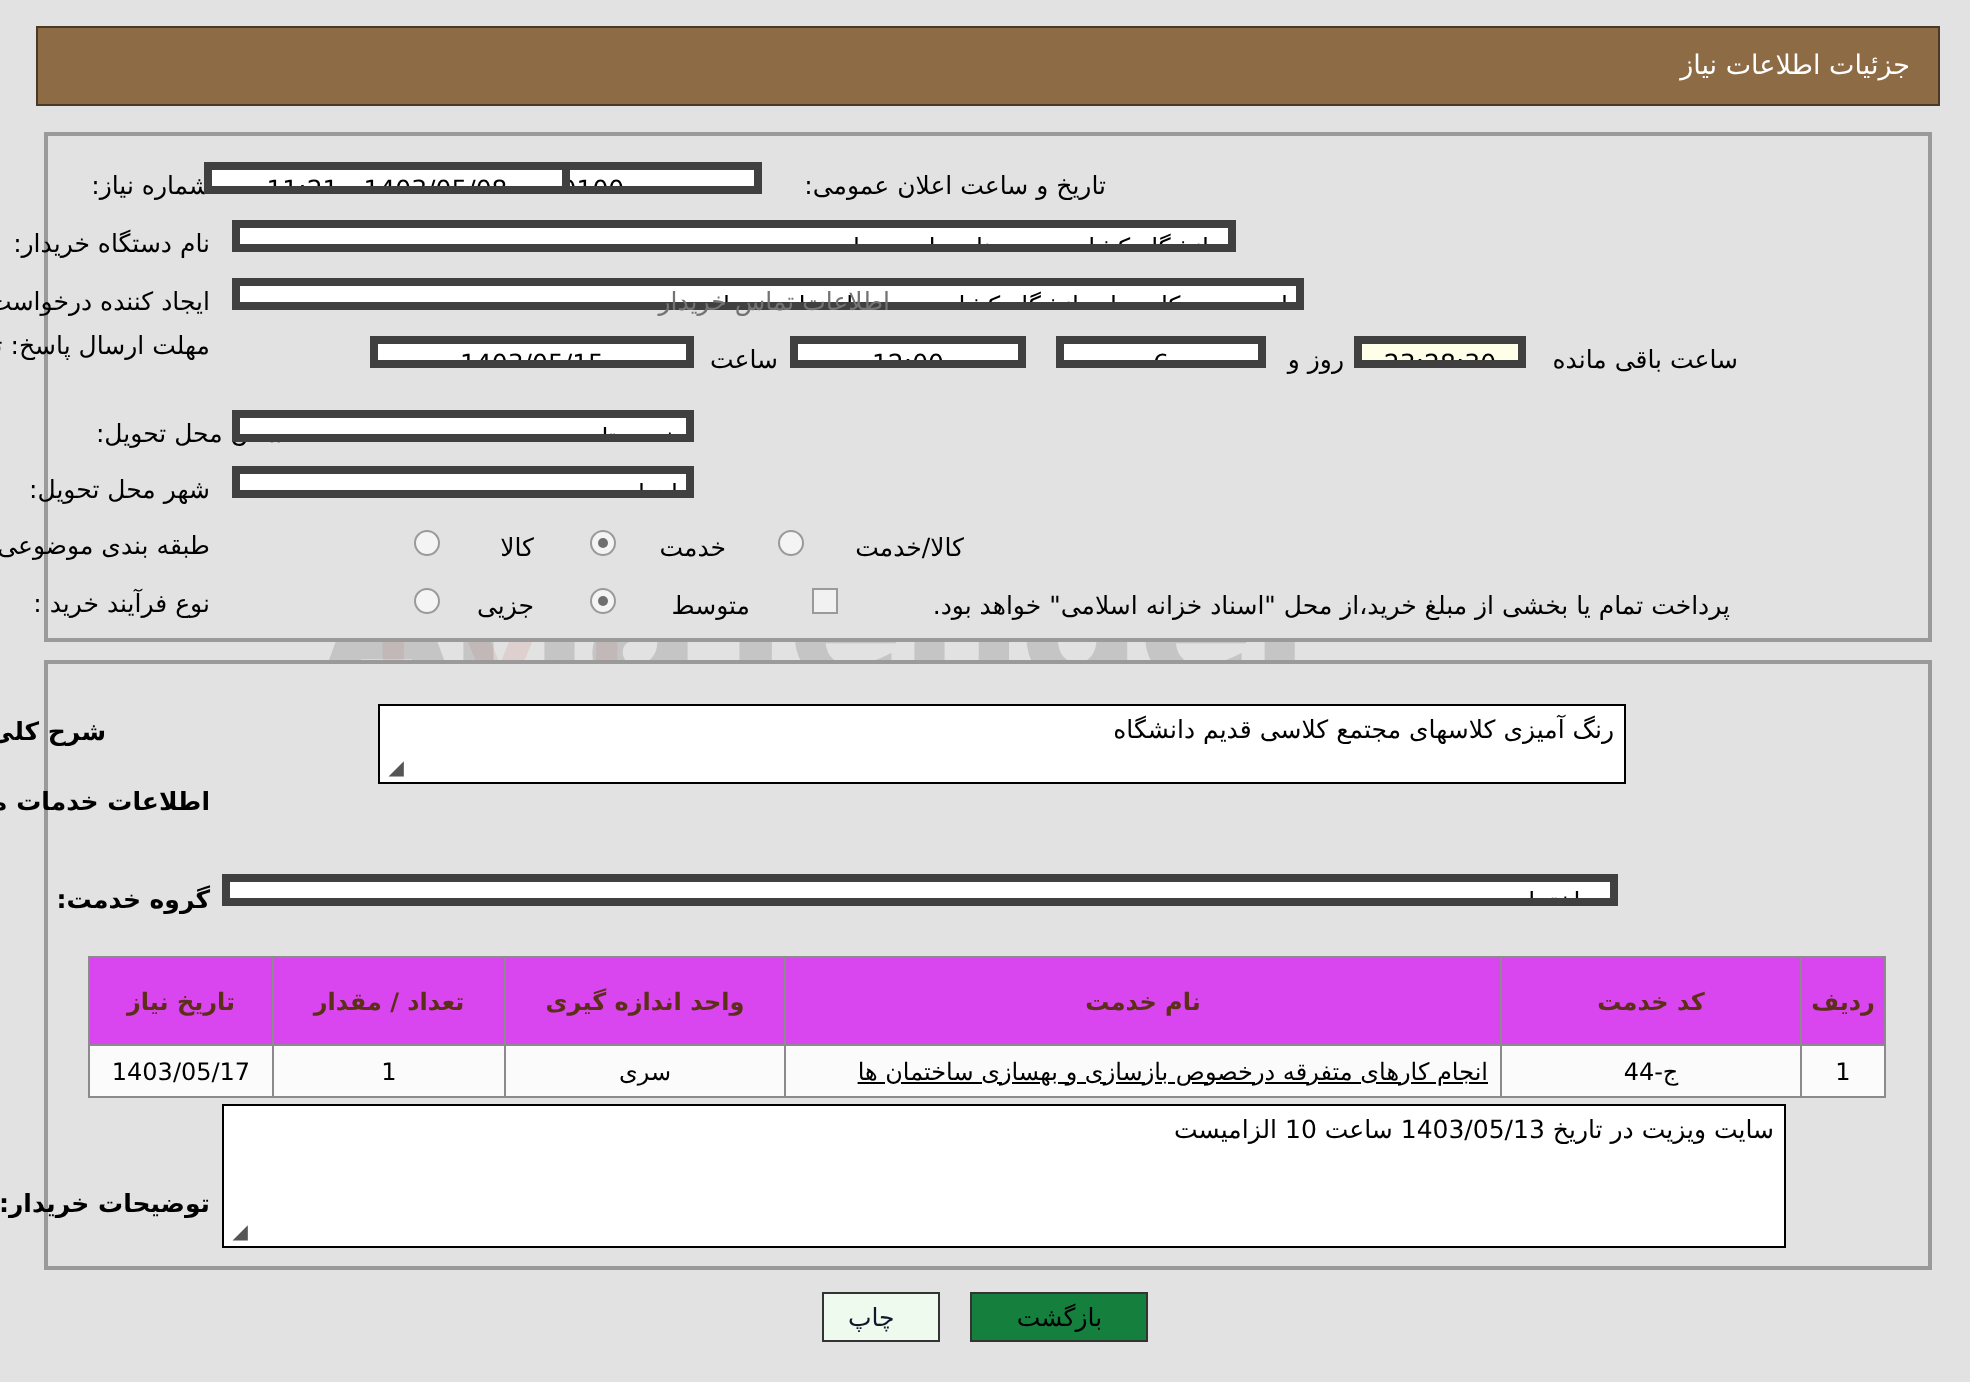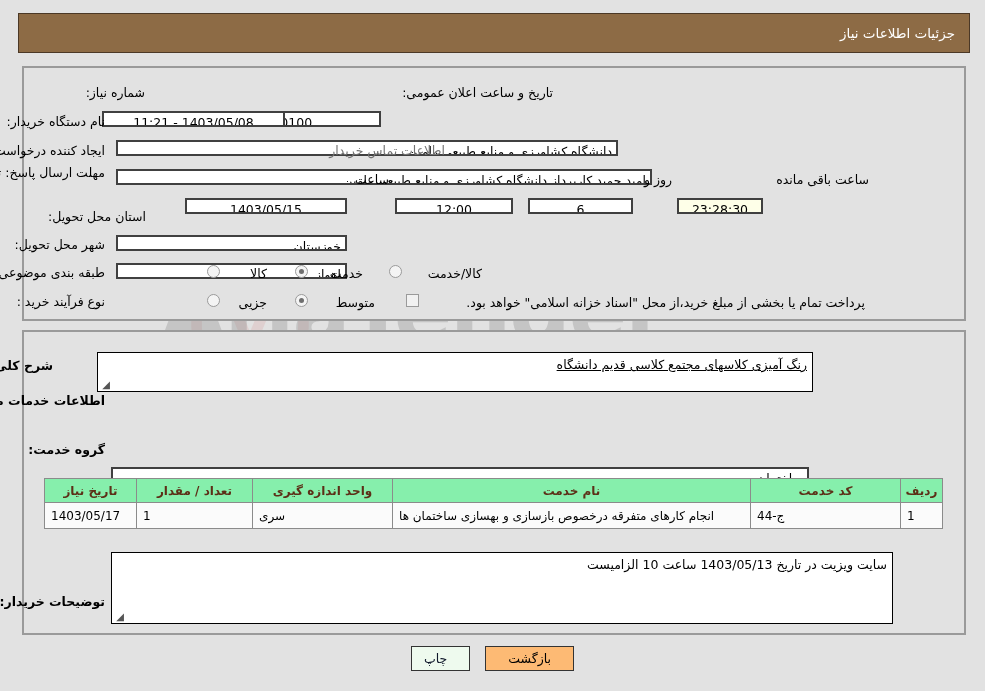--- a/index.html
+++ b/index.html
@@ -86,31 +86,30 @@
     font-size: 12.5px;
     color: #000;
     white-space: nowrap;
     text-align: right;
     line-height: 15px;
   }
   .lbl.bold { font-weight: bold; }
   .inp {
     position: absolute;
     background: #ffffff;
-    border: 2px solid #404040;
+    border: 4px solid #404040;
     font-size: 12.5px;
     color: #000;
     line-height: 19px;
     height: 16px;
     padding: 0 4px;
     white-space: nowrap;
     overflow: hidden;
     text-align: right;
     font-family: "DejaVu Sans", "Liberation Sans", sans-serif;
-    margin-top: 30px;
   }
   .inp.center { text-align: center; }
   .inp.cream  { background: #feffe8; }
   .linklike {
     position: absolute;
     font-size: 12.5px;
     color: #737373;
     white-space: nowrap;
     cursor: pointer;
   }
@@ -163,60 +162,60 @@
   #items-table {
     position: absolute;
     left: 44px; top: 478px;
     width: 898px;
     border-collapse: collapse;
     font-size: 12px;
     z-index: 9;
     table-layout: fixed;
   }
   #items-table th {
-    background: #86efac;
+    background: #d946ef;
     border: 1px solid #8b8b8b;
     color: #5c2f17;
     font-weight: bold;
-    height: 24px;
+    height: 44px;
     padding: 2px 4px;
     text-align: center;
     font-size: 12px;
   }
   #items-table td {
     background: #fbfbfb;
     border: 1px solid #8b8b8b;
     height: 26px;
     padding: 2px 6px;
-    text-align: left;
+    text-align: center;
     font-size: 12px;
     color: #000;
   }
-  #items-table td.svc { text-align: left; }
+  #items-table td.svc { text-align: right; text-decoration: underline; }
 
   
   .btnrow {
     position: absolute;
     left: 0; top: 646px;
     width: 985px;
     text-align: center;
     z-index: 10;
   }
   .btn {
     display: inline-block;
     border: 1px solid #333;
     font-size: 12.5px;
     font-family: "DejaVu Sans", "Liberation Sans", sans-serif;
     padding: 3px 22px;
     margin: 0 5px;
     cursor: pointer;
     line-height: 17px;
   }
   .btn.print  { background: #eefaee; color: #0f172a; padding-left: 12px; }
-  .btn.back   { background: #fdba74; color: #000; }
+  .btn.back   { background: #15803d; color: #000; }
 </style>
 </head>
 <body>
 
 <div id="root">
 
   <div class="watermark">
     <svg class="wm-shield" viewBox="0 0 100 118">
       <path d="M50 3 L95 20 L95 62 C95 92 74 108 50 115 C26 108 5 92 5 62 L5 20 Z" fill="none" stroke="#d9a8a8" stroke-width="9"></path>
       <path d="M34 40 L50 78 L66 40" fill="none" stroke="#d9a8a8" stroke-width="9"></path>
@@ -224,21 +223,21 @@
     <div class="wm-text">AriaTender</div>
     <div class="wm-text2">.net</div>
   </div>
 
   <div class="titlebar">
     <div class="t">جزئیات اطلاعات نیاز</div>
   </div>
 
   <div class="panel" id="panel-top"></div>
 
-  <div class="lbl" style="right:840px; top:85px; width:86px; z-index:9;">شماره نیاز:</div>
+  <div class="lbl" style="right:880px; top:85px; width:86px; z-index:9;">شماره نیاز:</div>
   <div class="inp center" style="right:604px; top:81px; width:265px; z-index:9;">1103000141000100</div>
 
   <div class="lbl" style="right:432px; top:85px; width:160px; z-index:9;">تاریخ و ساعت اعلان عمومی:</div>
   <div class="inp center" style="right:700px; top:81px; width:183px; left:102px; z-index:9;">1403/05/08 - 11:21</div>
 
   <div class="lbl" style="right:880px; top:114px; width:98px; z-index:9;">نام دستگاه خریدار:</div>
   <div class="inp" style="right:367px; top:110px; width:502px; z-index:9;">دانشگاه کشاورزی و منابع طبیعی رامین</div>
 
   <div class="lbl" style="right:880px; top:143px; width:108px; z-index:9;">ایجاد کننده درخواست:</div>
   <div class="inp" style="right:333px; top:139px; width:536px; z-index:9;">امید حمید کاربرداز دانشگاه کشاورزی و منابع طبیعی رامین</div>
@@ -277,21 +276,21 @@
 
   <div class="radio on" style="right:677px; top:294px; z-index:9;"></div>
   <div class="lbl" style="right:610px; top:295px; width:62px; z-index:9;">متوسط</div>
 
   <div class="chk" style="right:566px; top:294px; z-index:9;"></div>
   <div class="lbl" style="right:120px; top:295px; width:438px; text-align:right; z-index:9;">پرداخت تمام یا بخشی از مبلغ خرید،از محل "اسناد خزانه اسلامی" خواهد بود.</div>
 
   <div class="panel" id="panel-mid"></div>
 
   <div class="lbl bold" style="right:932px; top:358px; width:92px; z-index:9;">شرح کلی نیاز:</div>
-  <div class="ta" style="right:172px; top:352px; width:716px; height:40px; z-index:9;text-decoration:underline;">
+  <div class="ta" style="right:172px; top:352px; width:624px; height:40px; z-index:9;">
     <span>رنگ آمیزی کلاسهای مجتمع کلاسی قدیم دانشگاه</span>
     <span class="grip">◢</span>
   </div>
 
   <div class="lbl bold" style="right:880px; top:393px; width:180px; z-index:9;">اطلاعات خدمات مورد نیاز</div>
 
   <div class="lbl bold" style="right:880px; top:442px; width:82px; z-index:9;">گروه خدمت:</div>
   <div class="inp" style="right:176px; top:437px; width:698px; z-index:9;">ساختمان</div>
 
   <table id="items-table">

